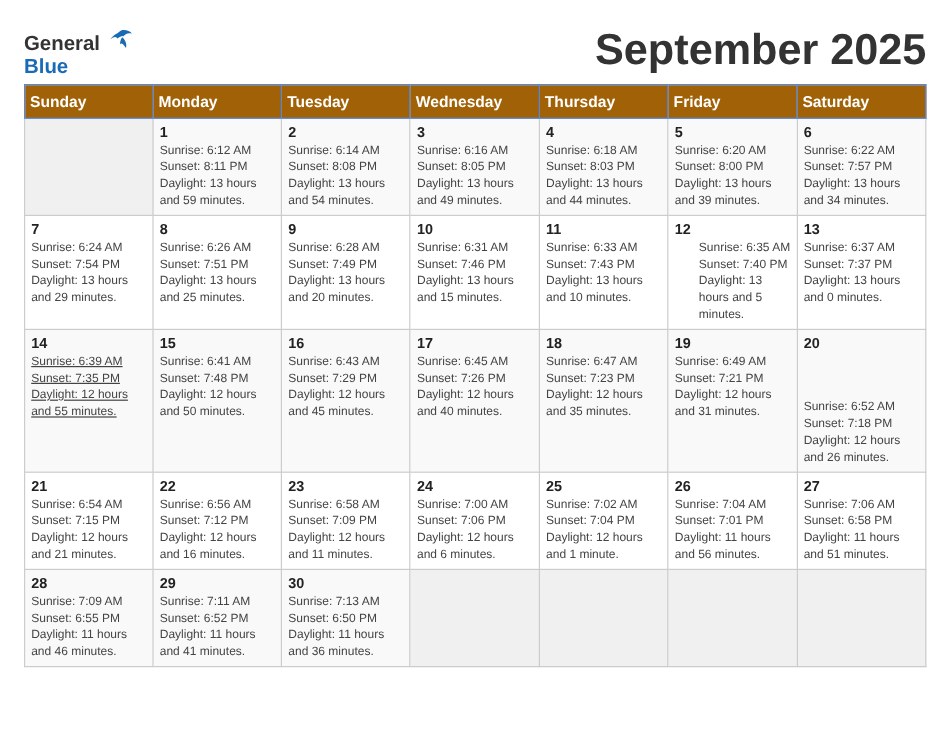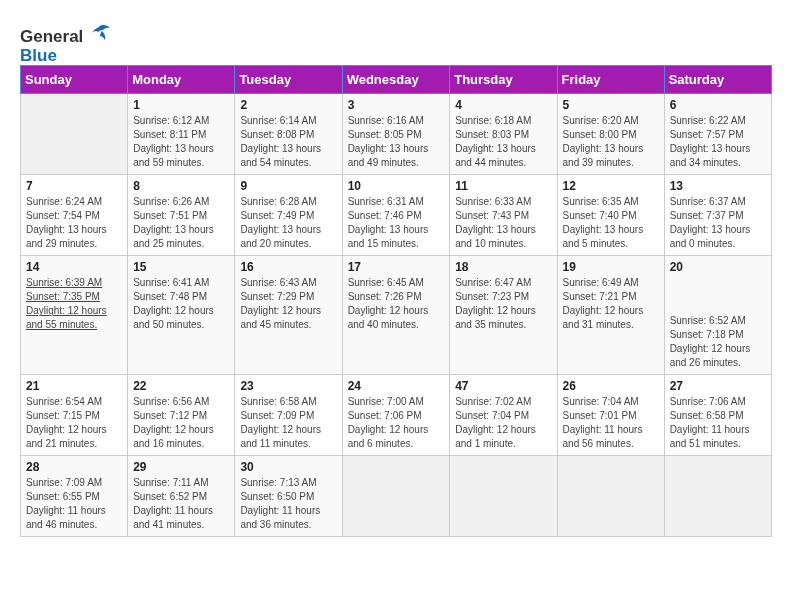--- a/index.html
+++ b/index.html
@@ -30,21 +30,21 @@
       align-items: center;
       margin-top: 4px;
     }
     table {
       width: 100%;
       border-collapse: collapse;
       margin-top: 8px;
       clear: both;
     }
     thead tr {
-      background-color: #a21caf;
+      background-color: #a16207;
       color: white;
     }
     thead th {
       padding: 6px 4px;
       font-size: 13px;
       font-weight: bold;
       text-align: left;
       border: 1px solid #5588dd;
     }
     tbody tr {
@@ -92,20 +92,21 @@
             <path d="M12 7 C14 9, 16 12, 15 16 C13 13, 11 11, 10 13 C10 10, 11 8, 12 7Z" fill="#1a6bb5"></path>
           </svg>
         </span>
       </div>
       <div style="font-size:17px; font-weight:bold; color:#1a6bb5; line-height:1.1;">Blue</div>
     </div>
   </div>
 </div>
 
 <div class="header">
+  <div class="month-year">September 2025</div>
 </div>
 
 <table>
   <thead>
     <tr>
     <th>Sunday</th>
         <th>Monday</th>
         <th>Tuesday</th>
         <th>Wednesday</th>
         <th>Thursday</th>
@@ -179,21 +180,21 @@
 Daylight: 13 hours and 15 minutes.</div>
         </td>
         <td>
           <div class="day-num">11</div>
           <div class="cell-info" style="white-space: pre-line;">Sunrise: 6:33 AM
 Sunset: 7:43 PM
 Daylight: 13 hours and 10 minutes.</div>
         </td>
         <td>
           <div class="day-num">12</div>
-          <div class="cell-info" style="white-space: pre-line;">Sunrise: 6:35 AM
+          <div class="cell-info" style="white-space: pre-line; margin-left: 20px;">Sunrise: 6:35 AM
 Sunset: 7:40 PM
 Daylight: 13 hours and 5 minutes.</div>
         </td>
         <td>
           <div class="day-num">13</div>
           <div class="cell-info" style="white-space: pre-line;">Sunrise: 6:37 AM
 Sunset: 7:37 PM
 Daylight: 13 hours and 0 minutes.</div>
         </td>
       </tr>
@@ -260,21 +261,21 @@
 Sunset: 7:09 PM
 Daylight: 12 hours and 11 minutes.</div>
         </td>
         <td>
           <div class="day-num">24</div>
           <div class="cell-info" style="white-space: pre-line;">Sunrise: 7:00 AM
 Sunset: 7:06 PM
 Daylight: 12 hours and 6 minutes.</div>
         </td>
         <td>
-          <div class="day-num">47</div>
+          <div class="day-num">25</div>
           <div class="cell-info" style="white-space: pre-line;">Sunrise: 7:02 AM
 Sunset: 7:04 PM
 Daylight: 12 hours and 1 minute.</div>
         </td>
         <td>
           <div class="day-num">26</div>
           <div class="cell-info" style="white-space: pre-line;">Sunrise: 7:04 AM
 Sunset: 7:01 PM
 Daylight: 11 hours and 56 minutes.</div>
         </td>

